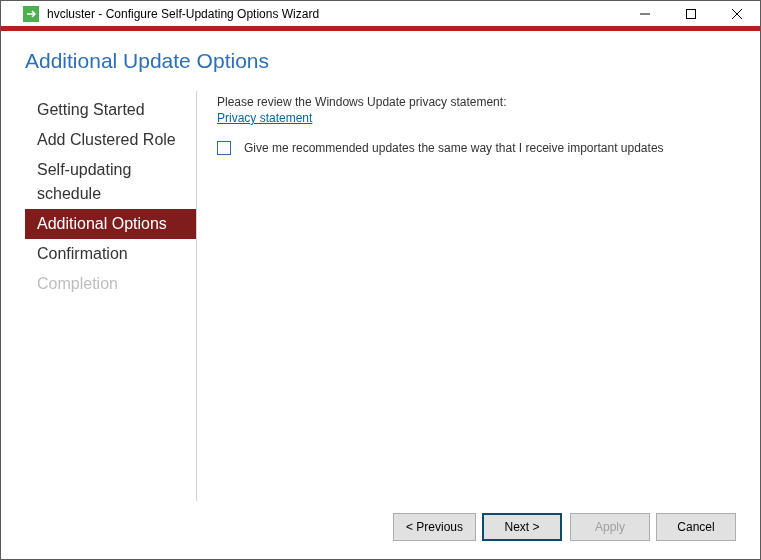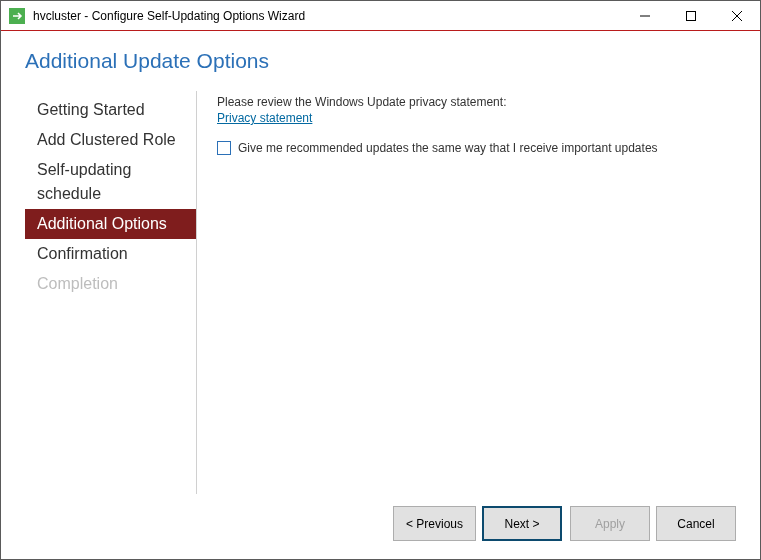--- a/index.html
+++ b/index.html
@@ -13,22 +13,22 @@
       background: #fff;
       width: 761px;
       height: 560px;
       border: 1px solid #5a5a5a;
       overflow: hidden;
     }
     .titlebar {
       height: 30px;
       display: flex;
       align-items: center;
-      padding-left: 8px;
-      border-bottom: 1px solid #b91c1c;
+      padding-left: 22px;
+      border-bottom: 5px solid #b91c1c;
     }
     .titlebar-icon {
       width: 16px;
       height: 16px;
       background: #4CAF50;
       display: flex;
       align-items: center;
       justify-content: center;
       margin-right: 8px;
     }
@@ -125,38 +125,39 @@
       width: 14px;
       height: 14px;
       border: 1px solid #2B70B7;
       background: #fff;
       flex-shrink: 0;
       cursor: pointer;
     }
     .checkbox-label {
       font-size: 12px;
       color: #333;
+      margin-left: 6px;
     }
     .button-bar {
       display: flex;
       justify-content: flex-end;
       gap: 8px;
       padding: 12px 0 6px 0;
       margin-top: auto;
       align-items: center;
     }
     .button-group {
       display: flex;
       gap: 6px;
     }
     .button-group.spaced {
     }
     .btn {
       min-width: 80px;
-      height: 35px;
+      height: 28px;
       border: 1px solid #adadad;
       background: #e1e1e1;
       font-size: 12px;
       font-family: inherit;
       cursor: pointer;
       color: #000;
       padding: 1px 12px;
     }
     .btn.primary {
       border: 2px solid #0c4a6e;

